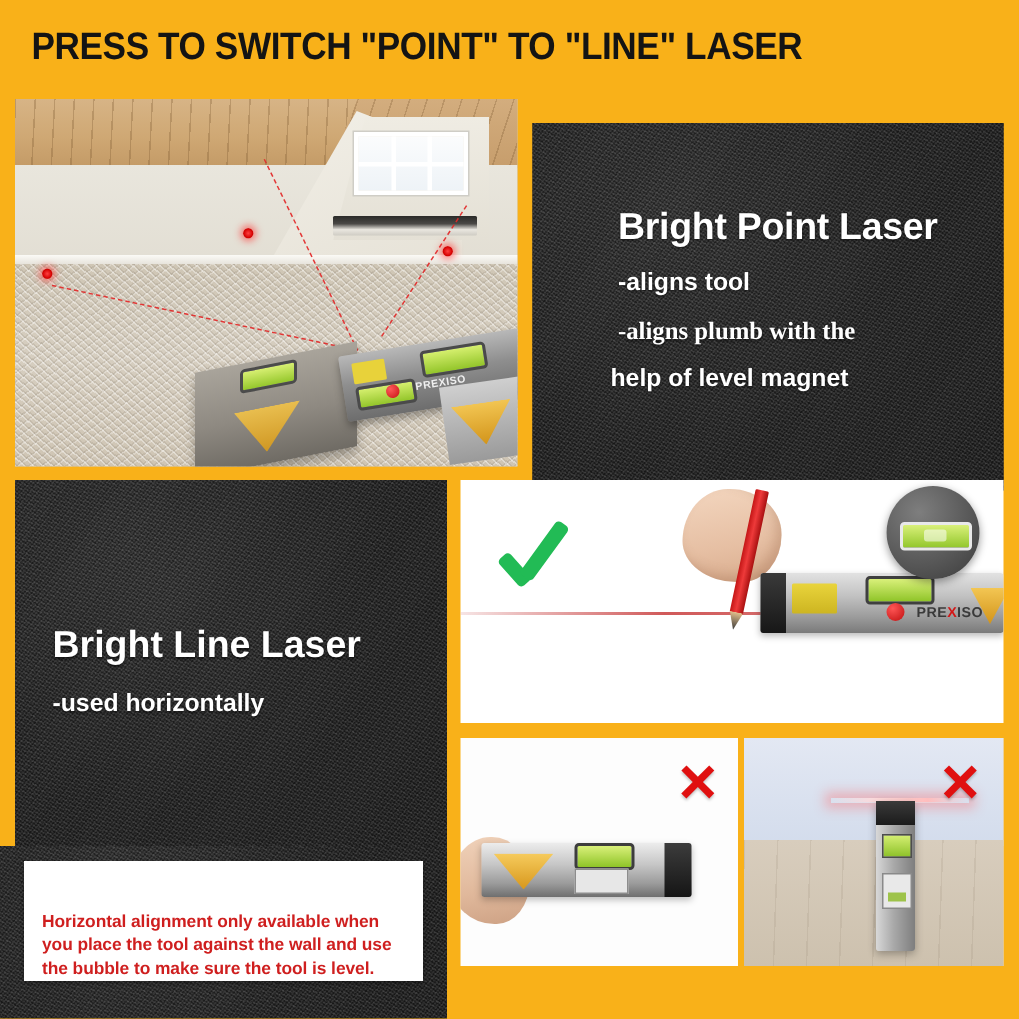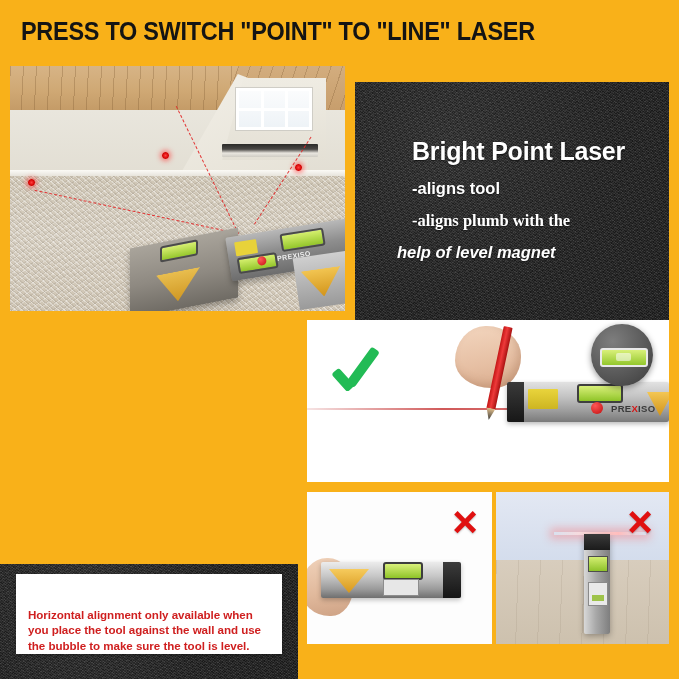--- a/index.html
+++ b/index.html
@@ -168,21 +168,21 @@
     text-shadow:0 1px 2px rgba(0,0,0,.65);
     white-space:nowrap;
   }
   #point-title{left:57px;top:55px;font-size:25px;letter-spacing:-.2px;}
   .pline{
     position:absolute;color:#ffffff;font-weight:bold;font-size:16.5px;
     text-shadow:0 1px 2px rgba(0,0,0,.6);white-space:nowrap;
   }
   #point-b1{left:57px;top:97px;}
   #point-b2{left:57px;top:129px;font-family:Liberation Serif, serif;}
-  #point-b3{left:42px;top:161px;font-style:italic;}
+  #point-b3{left:52px;top:161px;}
 
   
   #panel-line{left:10px;top:320px;width:288px;height:244px;}
   #line-title{left:25px;top:96px;font-size:25px;}
   #line-b1{left:25px;top:140px;}
 
   
   #note-box{
     position:absolute;left:16px;top:574px;width:266px;height:80px;
     background:#ffffff;
@@ -364,20 +364,24 @@
       </div>
   </div>
 
   <div class="panel dark" id="panel-point">
     <div class="ptitle" id="point-title">Bright Point Laser</div>
     <div class="pline" id="point-b1">-aligns tool</div>
     <div class="pline" id="point-b2">-aligns plumb with the</div>
     <div class="pline" id="point-b3">help of level magnet</div>
   </div>
 
+  <div class="panel dark" id="panel-line">
+    <div class="ptitle" id="line-title">Bright Line Laser</div>
+    <div class="pline" id="line-b1">-used horizontally</div>
+  </div>
 
   <div class="panel dark" id="note-strip"></div>
   <div id="note-box">
     <div id="note-body">Horizontal alignment only available when you place the tool against the wall and use the bubble to make sure the tool is level.</div>
   </div>
 
   <div class="panel" id="panel-check">
     <div class="chk"></div>
     <div class="laserline-h"></div>
     <div class="wood-board"></div>

